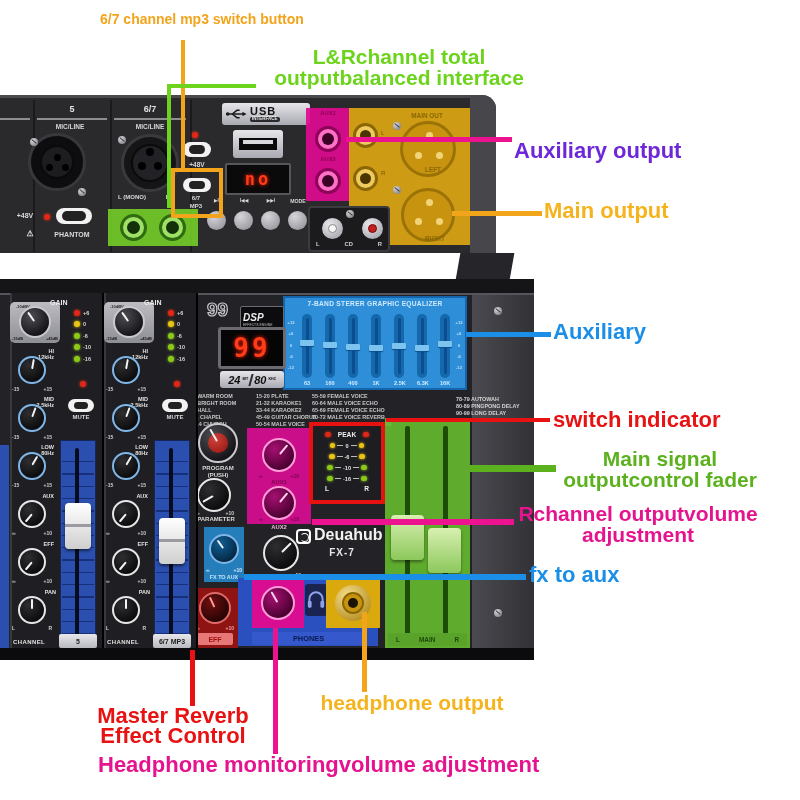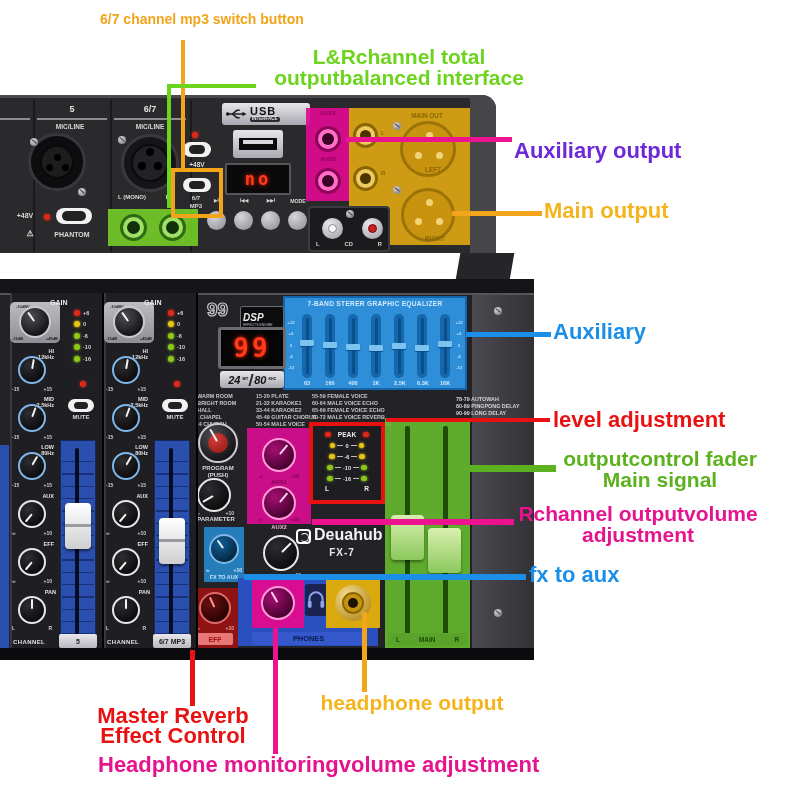--- a/index.html
+++ b/index.html
@@ -614,24 +614,24 @@
   </div>
 
   <div class="ann" style="left:100px;top:12px;font-size:14px;color:#F2A41B">6/7 channel mp3 switch button</div>
   <div class="ann ann2" style="left:268px;top:46px;width:262px;font-size:21px;line-height:21px;color:#6CD41C">
     <div>L&amp;Rchannel total</div>
     <div>outputbalanced interface</div>
   </div>
   <div class="ann" style="left:514px;top:140px;font-size:22px;color:#6d28d9">Auxiliary output</div>
   <div class="ann" style="left:544px;top:200px;font-size:22px;color:#F5B41E">Main output</div>
   <div class="ann" style="left:553px;top:321px;font-size:22px;color:#1B8FE8">Auxiliary</div>
-  <div class="ann" style="left:553px;top:409px;font-size:22px;color:#E81212">level adjustment</div>
+  <div class="ann" style="left:553px;top:409px;font-size:22px;color:#E81212">switch indicator</div>
   <div class="ann ann2" style="left:556px;top:448px;width:208px;font-size:21px;line-height:21px;color:#5CB21E">
+    <div>Main signal</div>
     <div>outputcontrol fader</div>
-    <div>Main signal</div>
   </div>
   <div class="ann ann2" style="left:512px;top:503px;width:252px;font-size:21px;line-height:21px;color:#E6138F">
     <div>Rchannel outputvolume</div>
     <div>adjustment</div>
   </div>
   <div class="ann" style="left:529px;top:564px;font-size:22px;color:#1B8FE8">fx to aux</div>
   <div class="ann ann2" style="left:88px;top:706px;width:170px;font-size:22px;line-height:20px;color:#E81212">
     <div>Master Reverb</div>
     <div>Effect Control</div>
   </div>

